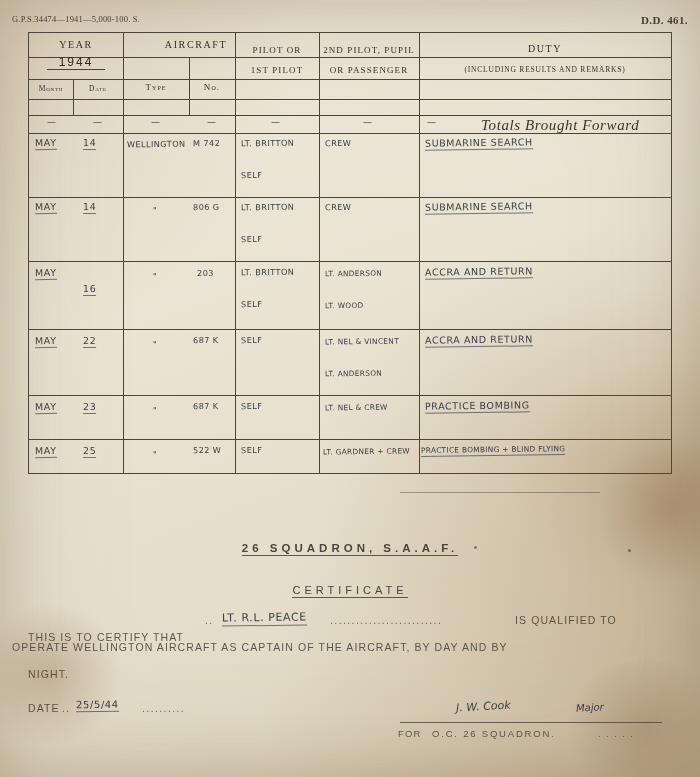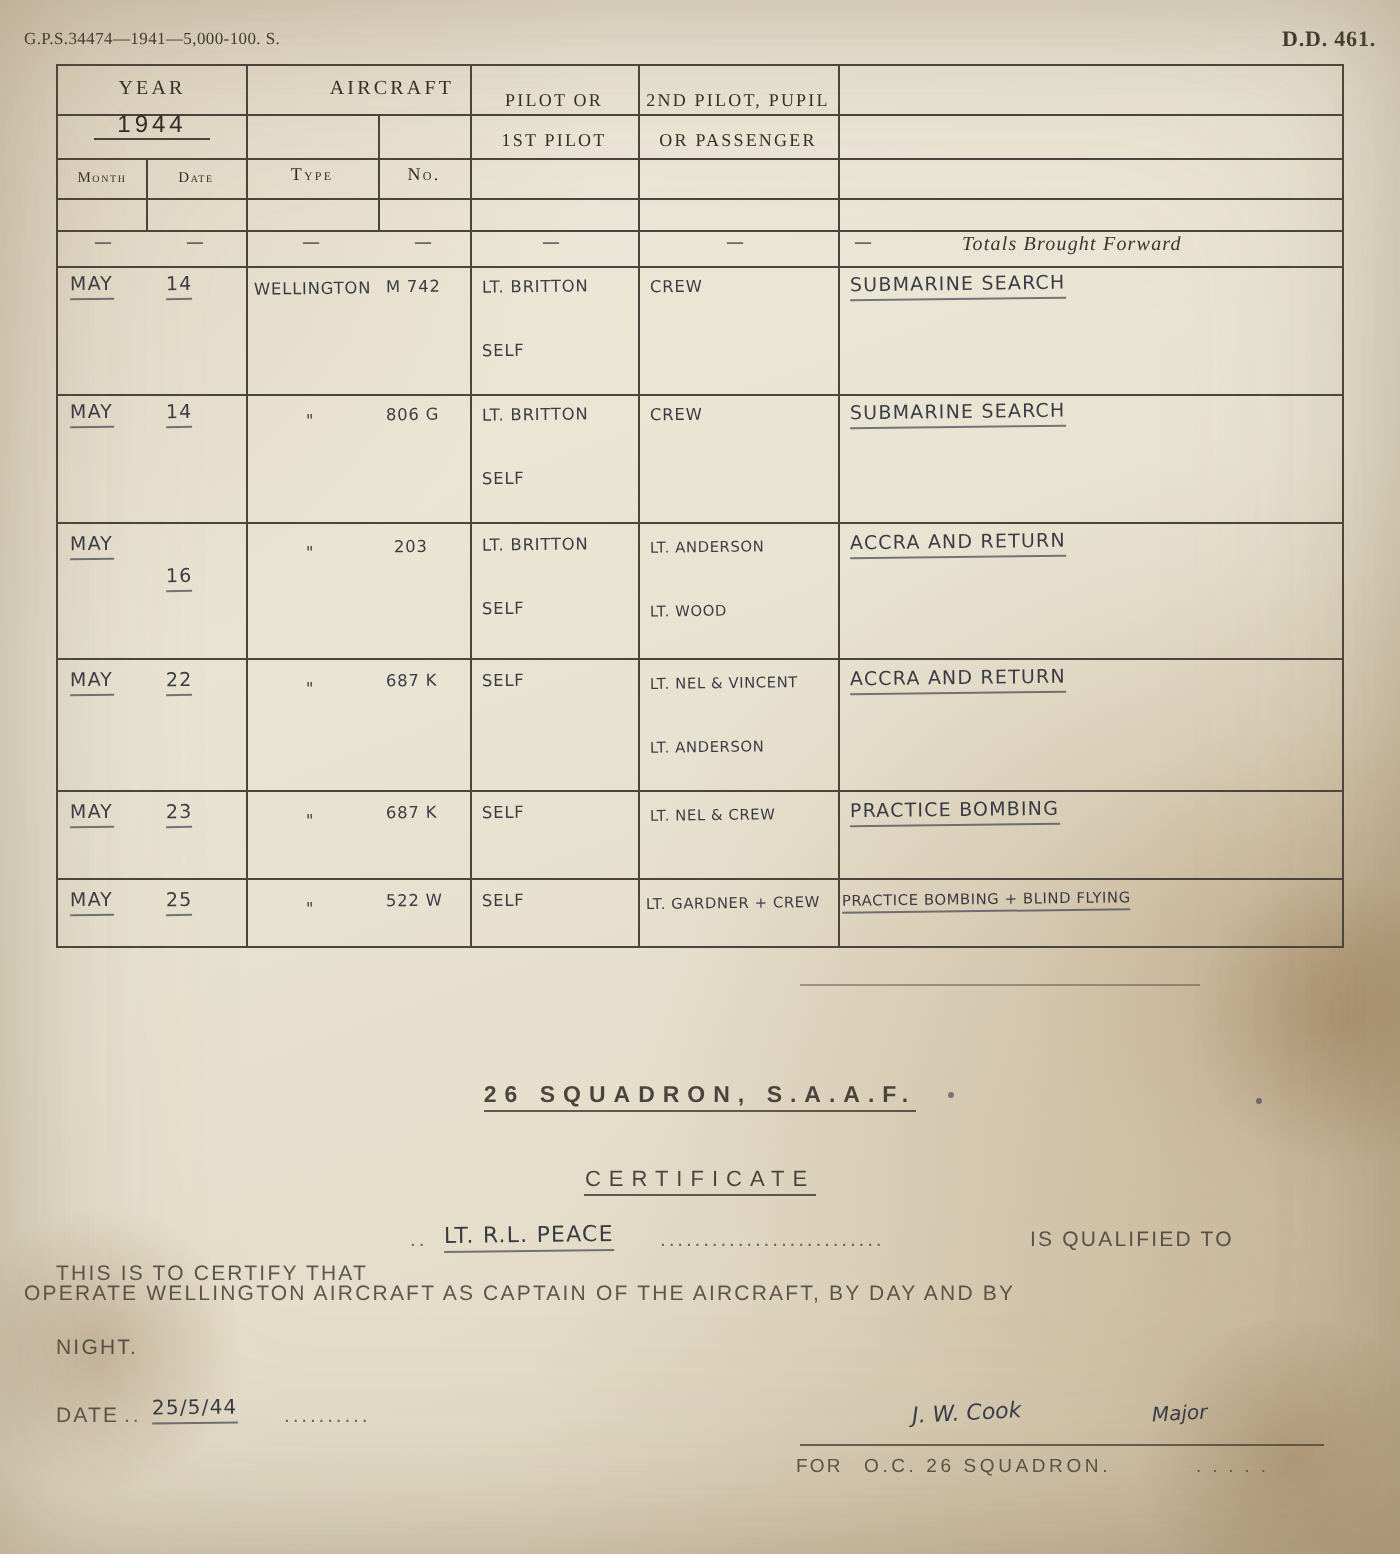--- a/index.html
+++ b/index.html
@@ -85,21 +85,21 @@
   .hw.u{border-bottom:1px solid rgba(60,65,80,.75);padding-bottom:1px;}
 
   .dash{
     position:absolute;
     font-family:"DejaVu Sans", sans-serif;
     font-size:9px;color:#3a3a3a;
   }
   .tbf{
     position:absolute;
     font-style:italic;
-    font-size:10px;
+    font-size:15px;
     letter-spacing:.6px;
     color:#3a362f;
     font-family:"Liberation Serif", serif;
   }
 
   
   .sqd{
     position:absolute;left:0;width:700px;text-align:center;
     font-family:"Liberation Sans", sans-serif;
     color:#2f2b26;
@@ -192,20 +192,22 @@
   <div class="cap big" style="left:94px;top:6px;width:112px;margin-left:17px;">AIRCRAFT</div>
   <div class="cap" style="left:94px;top:49px;width:66px;">Type</div>
   <div class="cap" style="left:160px;top:49px;width:46px;">No.</div>
 
   <div class="cap" style="left:206px;top:12px;width:84px;">PILOT OR</div>
   <div class="cap" style="left:206px;top:32px;width:84px;">1ST PILOT</div>
 
   <div class="cap" style="left:290px;top:12px;width:100px;">2ND PILOT, PUPIL</div>
   <div class="cap" style="left:290px;top:32px;width:100px;">OR PASSENGER</div>
 
+  <div class="cap big" style="left:390px;top:10px;width:252px;">DUTY</div>
+  <div class="cap sm" style="left:390px;top:32px;width:252px;">(INCLUDING RESULTS AND REMARKS)</div>
 
   <div class="dash" style="left:18px;top:84px;">—</div>
   <div class="dash" style="left:64px;top:84px;">—</div>
   <div class="dash" style="left:122px;top:84px;">—</div>
   <div class="dash" style="left:178px;top:84px;">—</div>
   <div class="dash" style="left:242px;top:84px;">—</div>
   <div class="dash" style="left:334px;top:84px;">—</div>
   <div class="dash" style="left:398px;top:84px;">—</div>
   <div class="tbf" style="left:452px;top:84px;">Totals Brought Forward</div>
 

